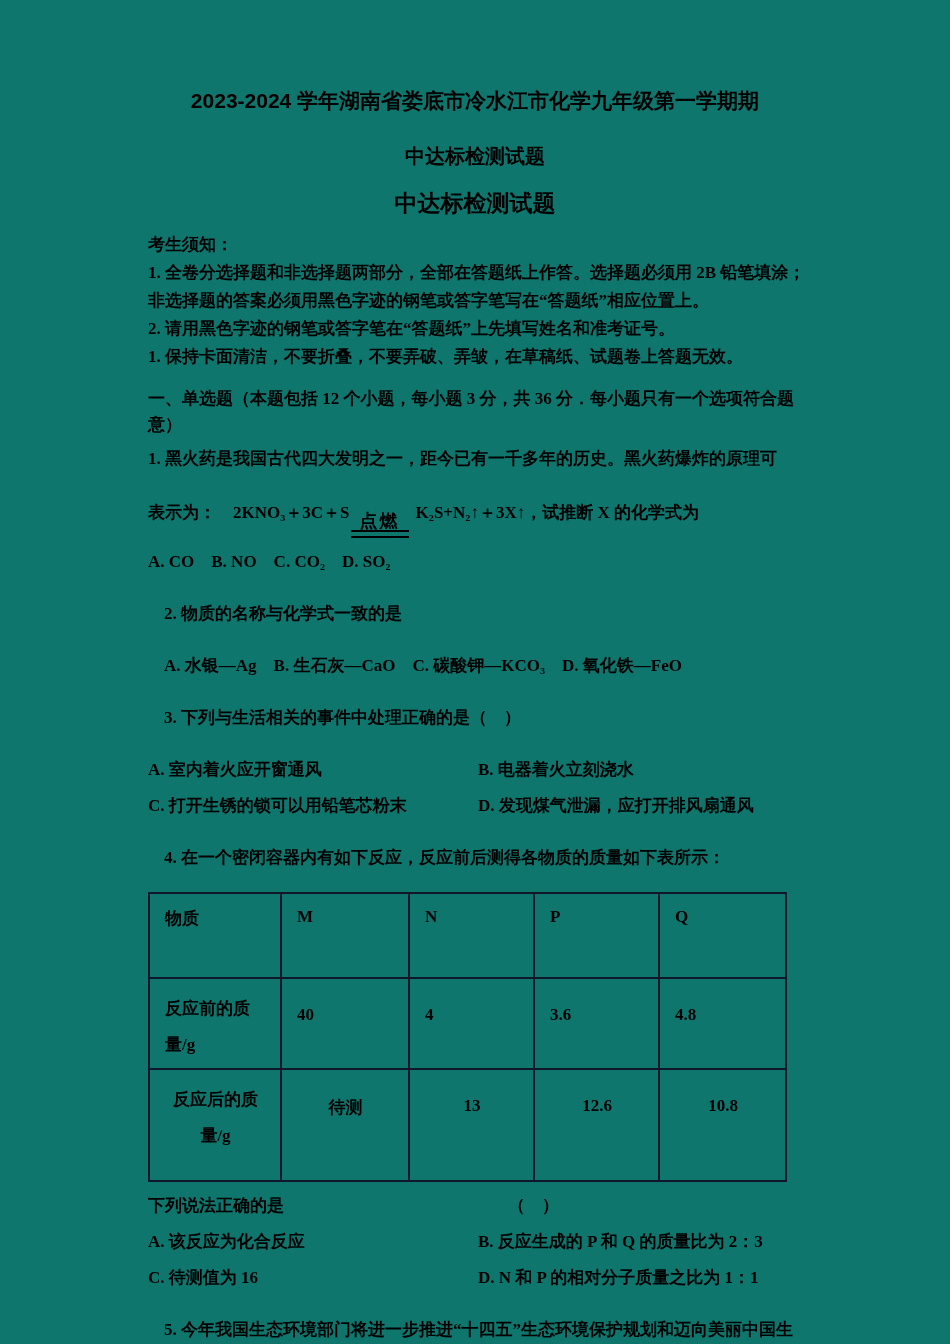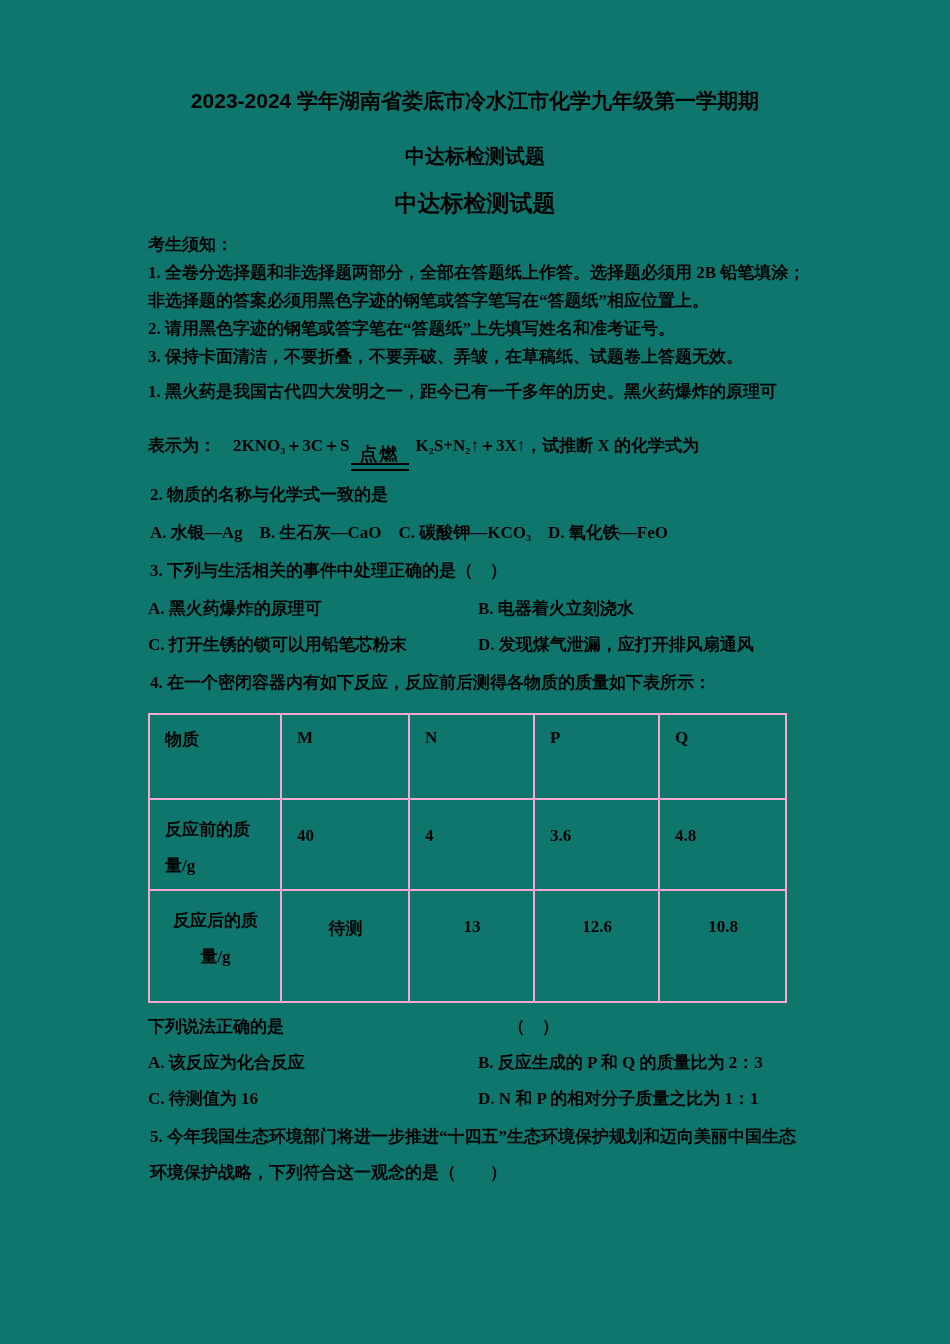--- a/index.html
+++ b/index.html
@@ -25,32 +25,32 @@
   }
   .title3{
     font-family:"Liberation Sans","DejaVu Sans",sans-serif;
     font-weight:700;font-size:23px;line-height:30px;
     text-align:center;margin:0 80px 13px;
   }
   .content{margin:0 136px 0 148px;font-size:17px;}
   .notice p{margin:0;line-height:28px;}
   .section-head{line-height:26px;margin:15px 0 0;}
   .stem{line-height:26px;margin:8px 0 0;}
-  .qline{line-height:36px;margin:2px;}
+  .qline{line-height:36px;margin:16px;}
   .opts{line-height:36px;margin:4px 0 0;}
   .eq-line{margin:24px 0 6px;line-height:34px;white-space:nowrap;}
   .rxn{display:inline-block;vertical-align:-9px;text-align:center;margin:0 7px 0 1px;}
   .cond{display:block;font-size:18px;line-height:16px;letter-spacing:2px;}
   .dline{display:block;width:58px;height:4px;border-top:2px solid #000;border-bottom:2px solid #000;margin-top:1px;}
   .optrow{line-height:36px;margin:0;}
   .optL{display:inline-block;width:330px;}
   .optLwide{display:inline-block;width:360px;}
   table.mass{border-collapse:collapse;table-layout:fixed;width:637px;margin:12px 0 0;}
   table.mass td{
-    border:2px solid #f9a8d4;vertical-align:top;box-sizing:border-box;
+    border:2px solid #0f172a;vertical-align:top;box-sizing:border-box;
     font-size:17px;
     padding-left:15px;
   }
   tr.hr{height:85px;}
   tr.r1{height:91px;}
   tr.r2{height:112px;text-align:center;}
   td.c0{width:132px;}
   td.c1{width:128px;}td.c2{width:125px;}td.c3{width:125px;}td.c4{width:127px;}
   td.hcell{padding:13px 12px 0;}
   td.lbl{padding:12px 14px 0;line-height:36px;}
@@ -65,34 +65,36 @@
   <div class="title1">2023-2024 学年湖南省娄底市冷水江市化学九年级第一学期期</div>
   <div class="title2">中达标检测试题</div>
   <div class="title3">中达标检测试题</div>
 
   <div class="content">
 
     <div class="notice">
       <p>考生须知：</p>
       <p>1. 全卷分选择题和非选择题两部分，全部在答题纸上作答。选择题必须用 2B 铅笔填涂；非选择题的答案必须用黑色字迹的钢笔或答字笔写在“答题纸”相应位置上。</p>
       <p>2. 请用黑色字迹的钢笔或答字笔在“答题纸”上先填写姓名和准考证号。</p>
-      <p>3. 保持卡面清洁，不要折叠，不要弄破、弄皱，在草稿纸、试题卷上答题无效。</p>
+      <p>1. 保持卡面清洁，不要折叠，不要弄破、弄皱，在草稿纸、试题卷上答题无效。</p>
     </div>
 
+    <p class="section-head">一、单选题（本题包括 12 个小题，每小题 3 分，共 36 分．每小题只有一个选项符合题意）</p>
 
     <p class="stem">1. 黑火药是我国古代四大发明之一，距今已有一千多年的历史。黑火药爆炸的原理可</p>
 
     <p class="eq-line"><span>表示为：　2KNO₃＋3C＋S</span><span class="rxn"><span class="cond">点燃</span><span class="dline"></span></span><span>K₂S+N₂↑＋3X↑，试推断 X 的化学式为</span></p>
 
+    <p class="opts">A. CO　B. NO　C. CO₂　D. SO₂</p>
 
     <p class="qline">2. 物质的名称与化学式一致的是</p>
     <p class="qline">A. 水银—Ag　B. 生石灰—CaO　C. 碳酸钾—KCO₃　D. 氧化铁—FeO</p>
 
     <p class="qline">3. 下列与生活相关的事件中处理正确的是（　）</p>
-    <p class="optrow"><span class="optL">A. 黑火药爆炸的原理可</span><span>B. 电器着火立刻浇水</span></p>
+    <p class="optrow"><span class="optL">A. 室内着火应开窗通风</span><span>B. 电器着火立刻浇水</span></p>
     <p class="optrow"><span class="optL">C. 打开生锈的锁可以用铅笔芯粉末</span><span>D. 发现煤气泄漏，应打开排风扇通风</span></p>
 
     <p class="qline">4. 在一个密闭容器内有如下反应，反应前后测得各物质的质量如下表所示：</p>
 
     <table class="mass">
       <tbody>
           <tr class="hr">
         <td class="c0 hcell">物质</td>
         <td class="c1 hcell">M</td>
         <td class="c2 hcell">N</td>

